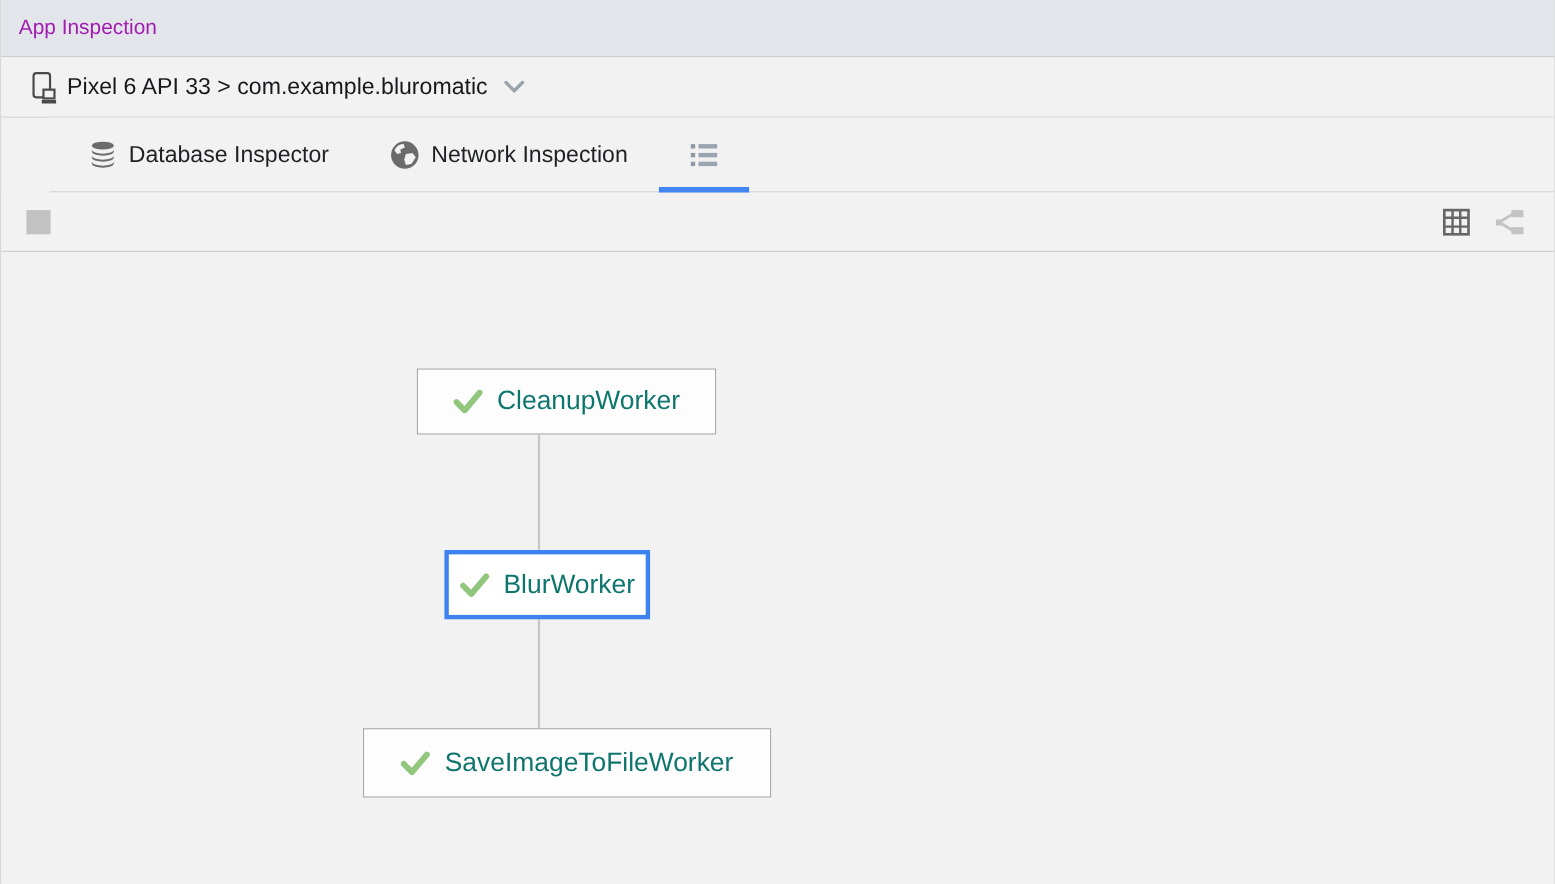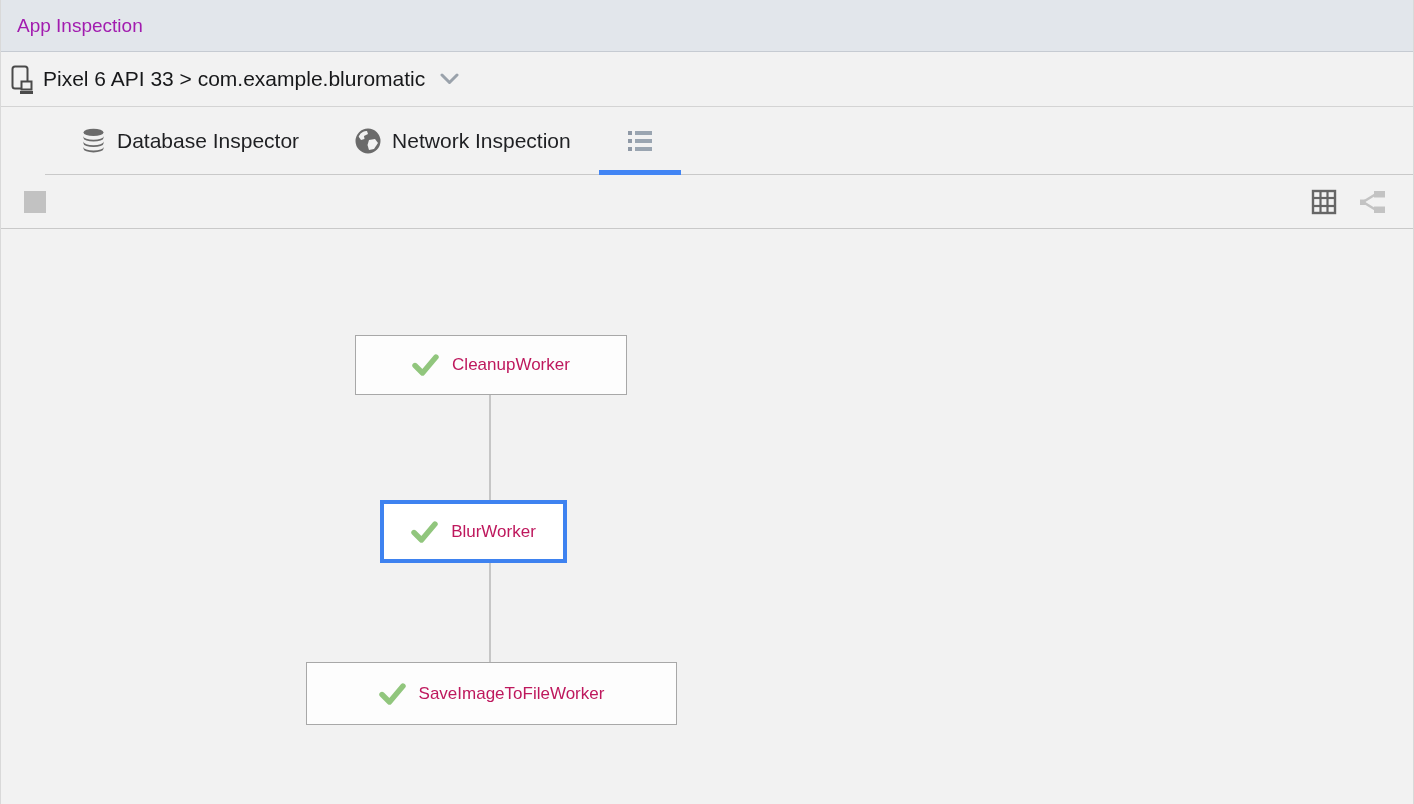--- a/index.html
+++ b/index.html
@@ -23,21 +23,21 @@
     font-size:19px;
     color:#a21caf;
   }
 
   
   .device-row {
     height:55px;
     background:#f2f2f2;
     border-bottom:1px solid #d4d4d4;
     display:flex; align-items:center;
-    padding-left:8px;
+    padding-left:26px;
     gap:7px;
     cursor:pointer;
   }
   .device-row .label { font-size:21px; color:#17181a; }
   .device-row svg { display:block; }
   .chevron { margin-left:8px; }
 
   
   .tabs-row {
     height:68px;
@@ -99,24 +99,25 @@
     z-index:0;
   }
   .edge.e1 { top:166px; height:106px; }
   .edge.e2 { top:332px; height:102px; }
   .worker-node {
     position:absolute;
     background:#fdfdfd;
     border:1px solid #a8a8a8;
     display:flex; align-items:center; justify-content:center;
     gap:13px;
-    font-size:17px;
-    color:#be185d;
+    font-size:24px;
+    color:#0f766e;
     z-index:1;
     cursor:pointer;
+    margin-left:24px;
   }
   .worker-node.selected { border:4px solid #3e82f0; background:#ffffff; }
   .node-cleanup { left:354px; top:106px; width:272px; height:60px; }
   .node-blur    { left:379px; top:271px; width:187px; height:63px; }
   .node-save    { left:305px; top:433px; width:371px; height:63px; }
   .worker-node svg { display:block; flex:none; }
 </style>
 </head>
 <body>
 

